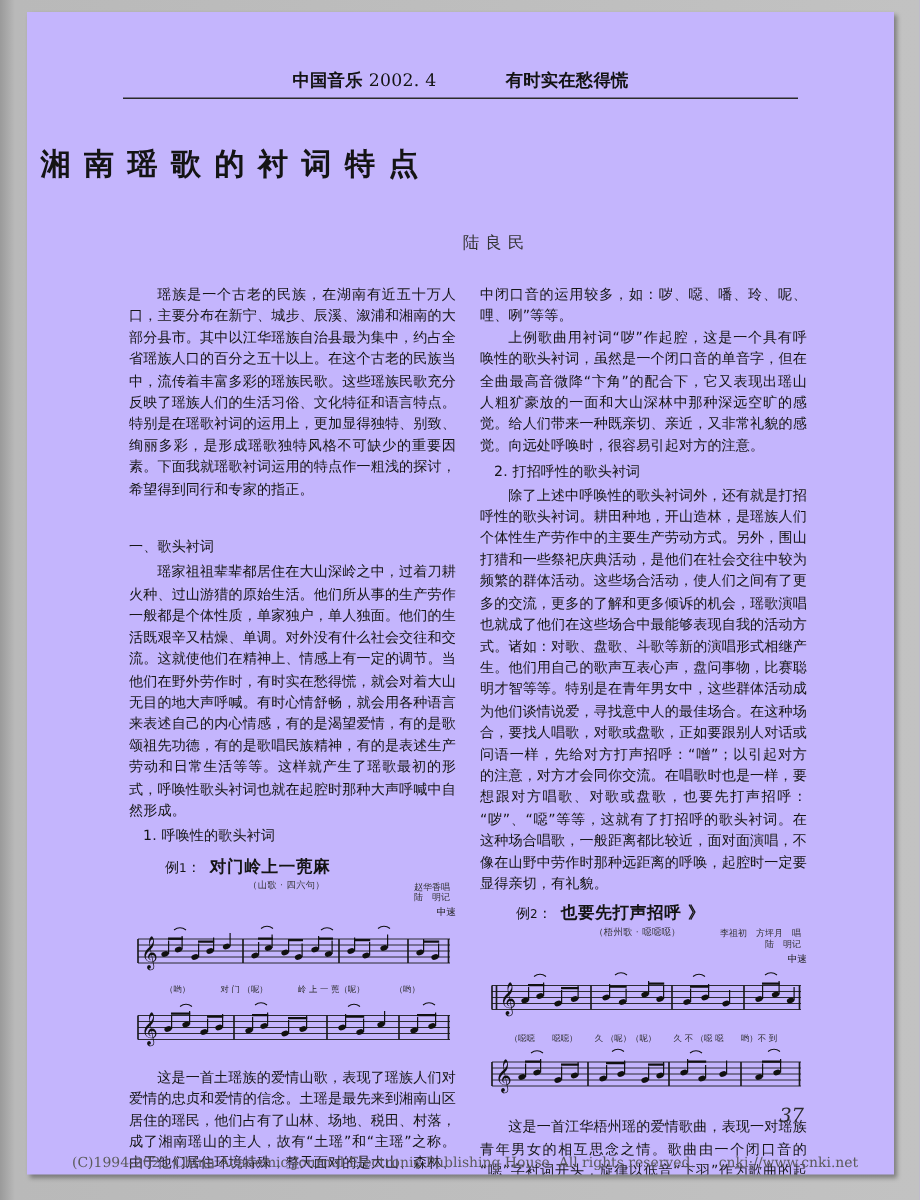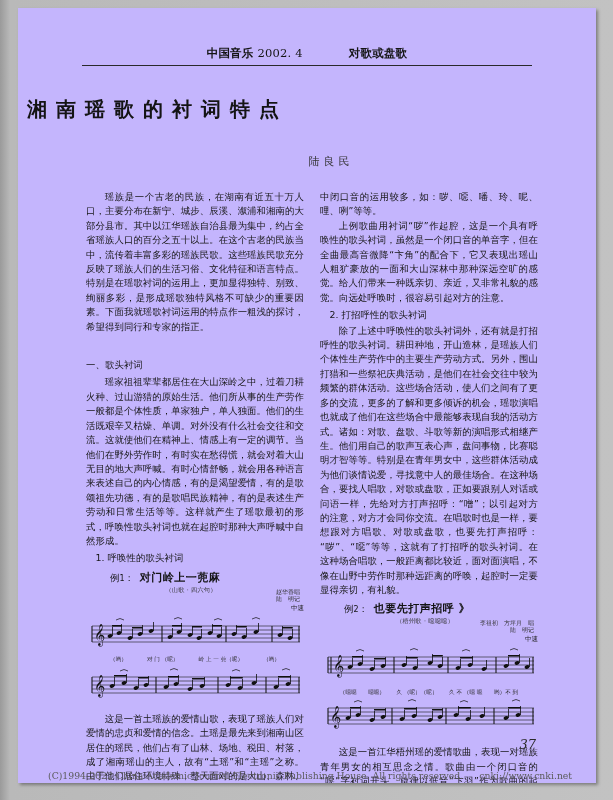--- a/index.html
+++ b/index.html
@@ -131,21 +131,21 @@
 <body>
 
 <div class="page-shadow"></div>
 
 <div class="scan-page">
  <div class="inner">
 
   <div class="runhead">
     <span class="journal">中国音乐</span>
     <span class="issue">2002. 4</span>
-    <span class="colname">对歌或盘歌</span>
+    <span class="colname">有时实在愁得慌</span>
   </div>
   <div class="runrule"></div>
 
   <div class="title">湘南瑶歌的衬词特点</div>
   <div class="byline">陆良民</div>
 
   <div class="cols">
 
     <div class="col">
       <p class="ind">瑶族是一个古老的民族，在湖南有近五十万人口，主要分布在新宁、城步、辰溪、溆浦和湘南的大部分县市。其中以江华瑶族自治县最为集中，约占全省瑶族人口的百分之五十以上。在这个古老的民族当中，流传着丰富多彩的瑶族民歌。这些瑶族民歌充分反映了瑶族人们的生活习俗、文化特征和语言特点。特别是在瑶歌衬词的运用上，更加显得独特、别致、绚丽多彩，是形成瑶歌独特风格不可缺少的重要因素。下面我就瑶歌衬词运用的特点作一粗浅的探讨，希望得到同行和专家的指正。</p>

